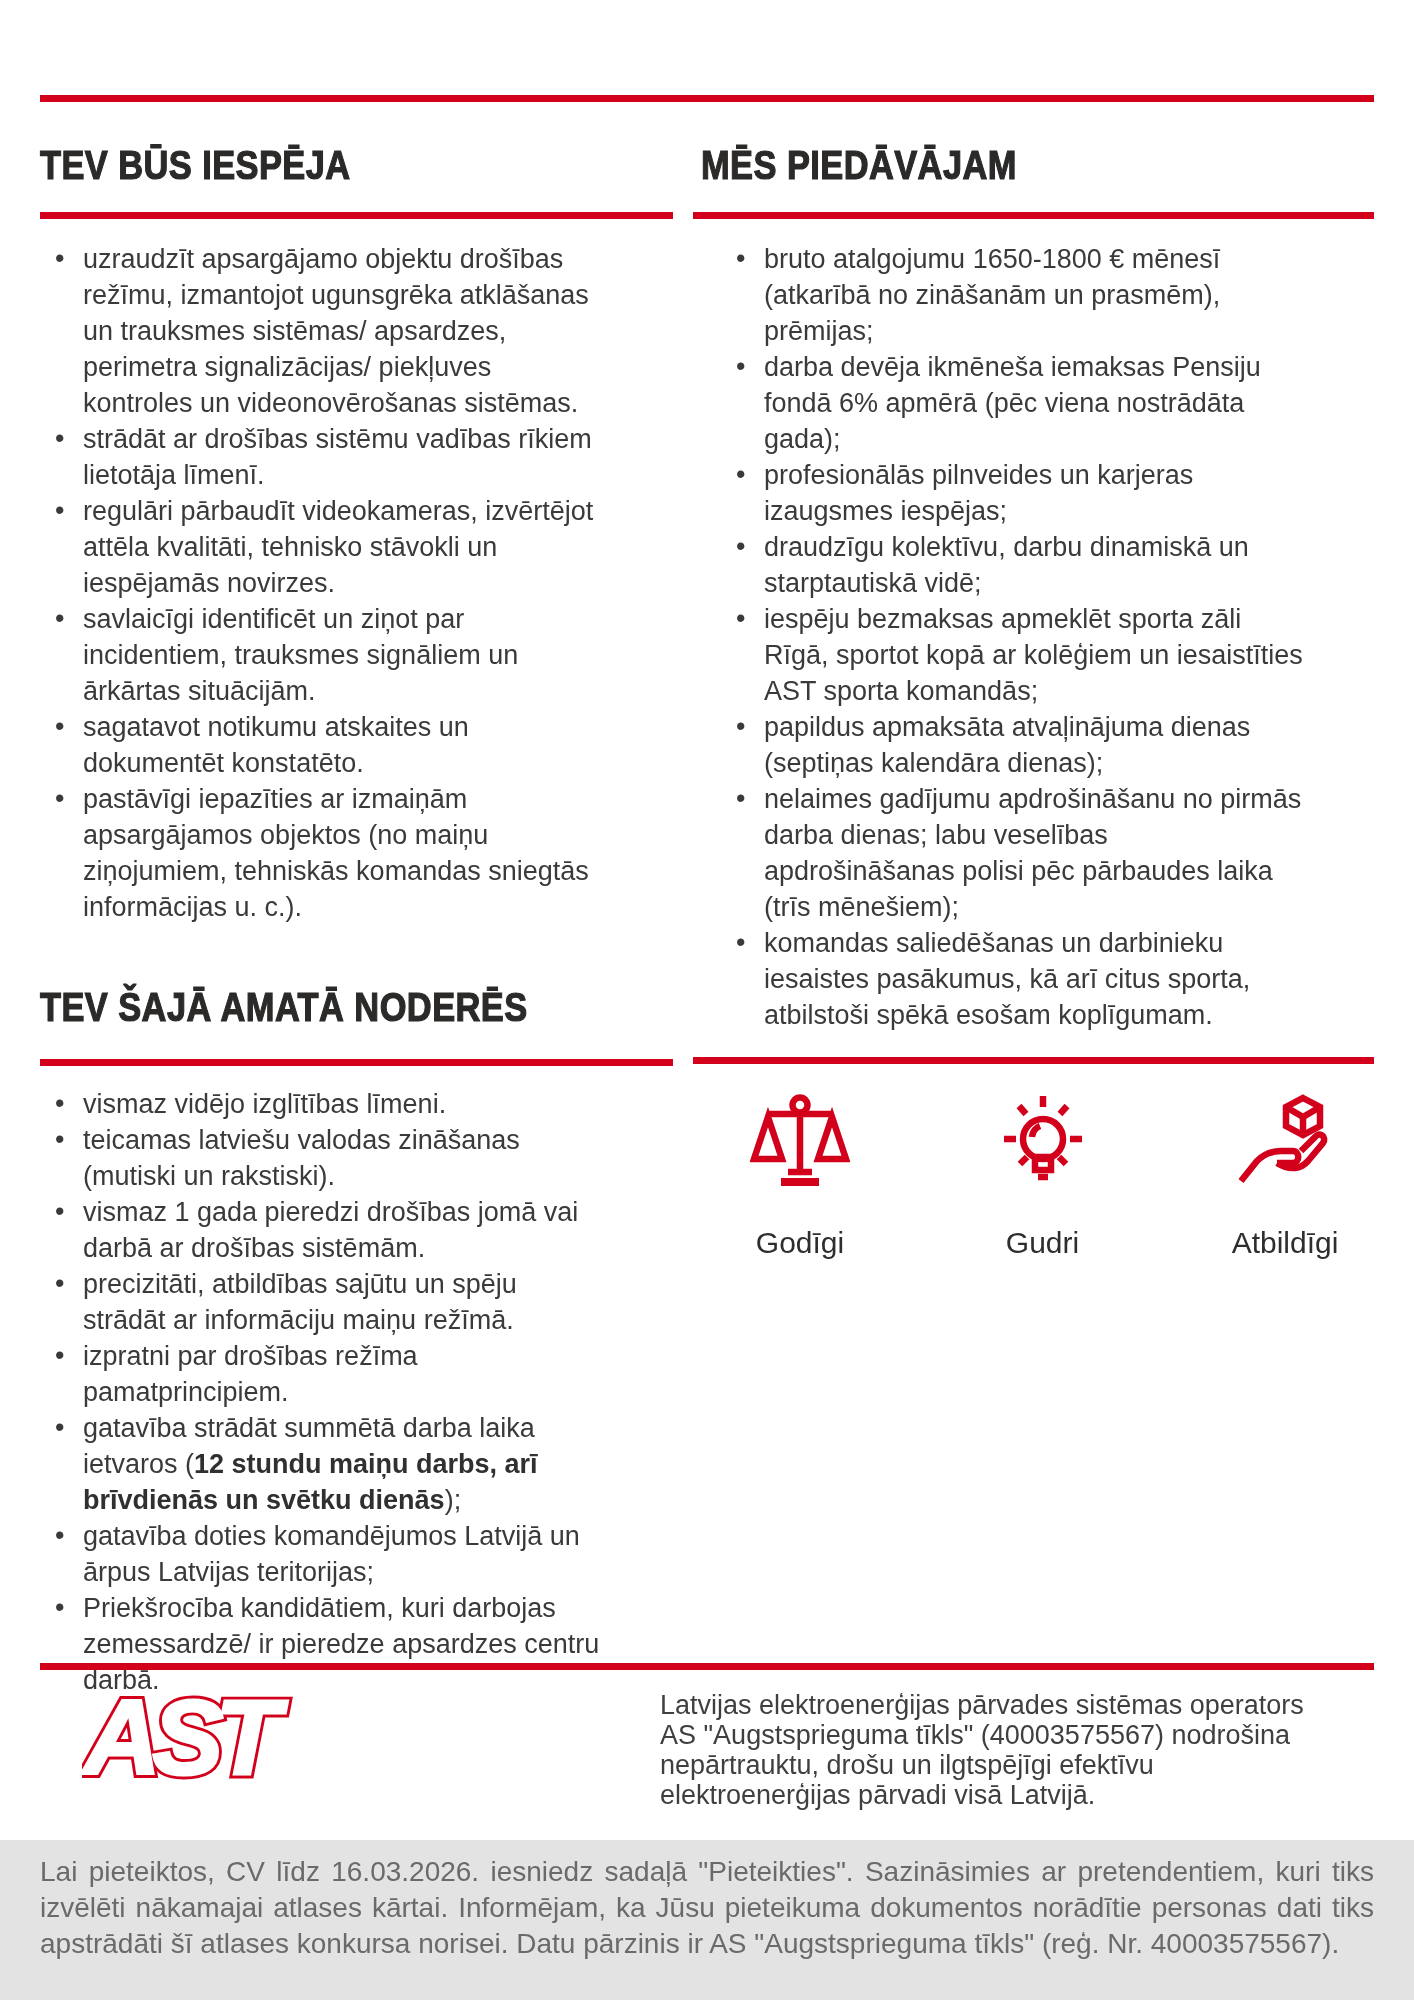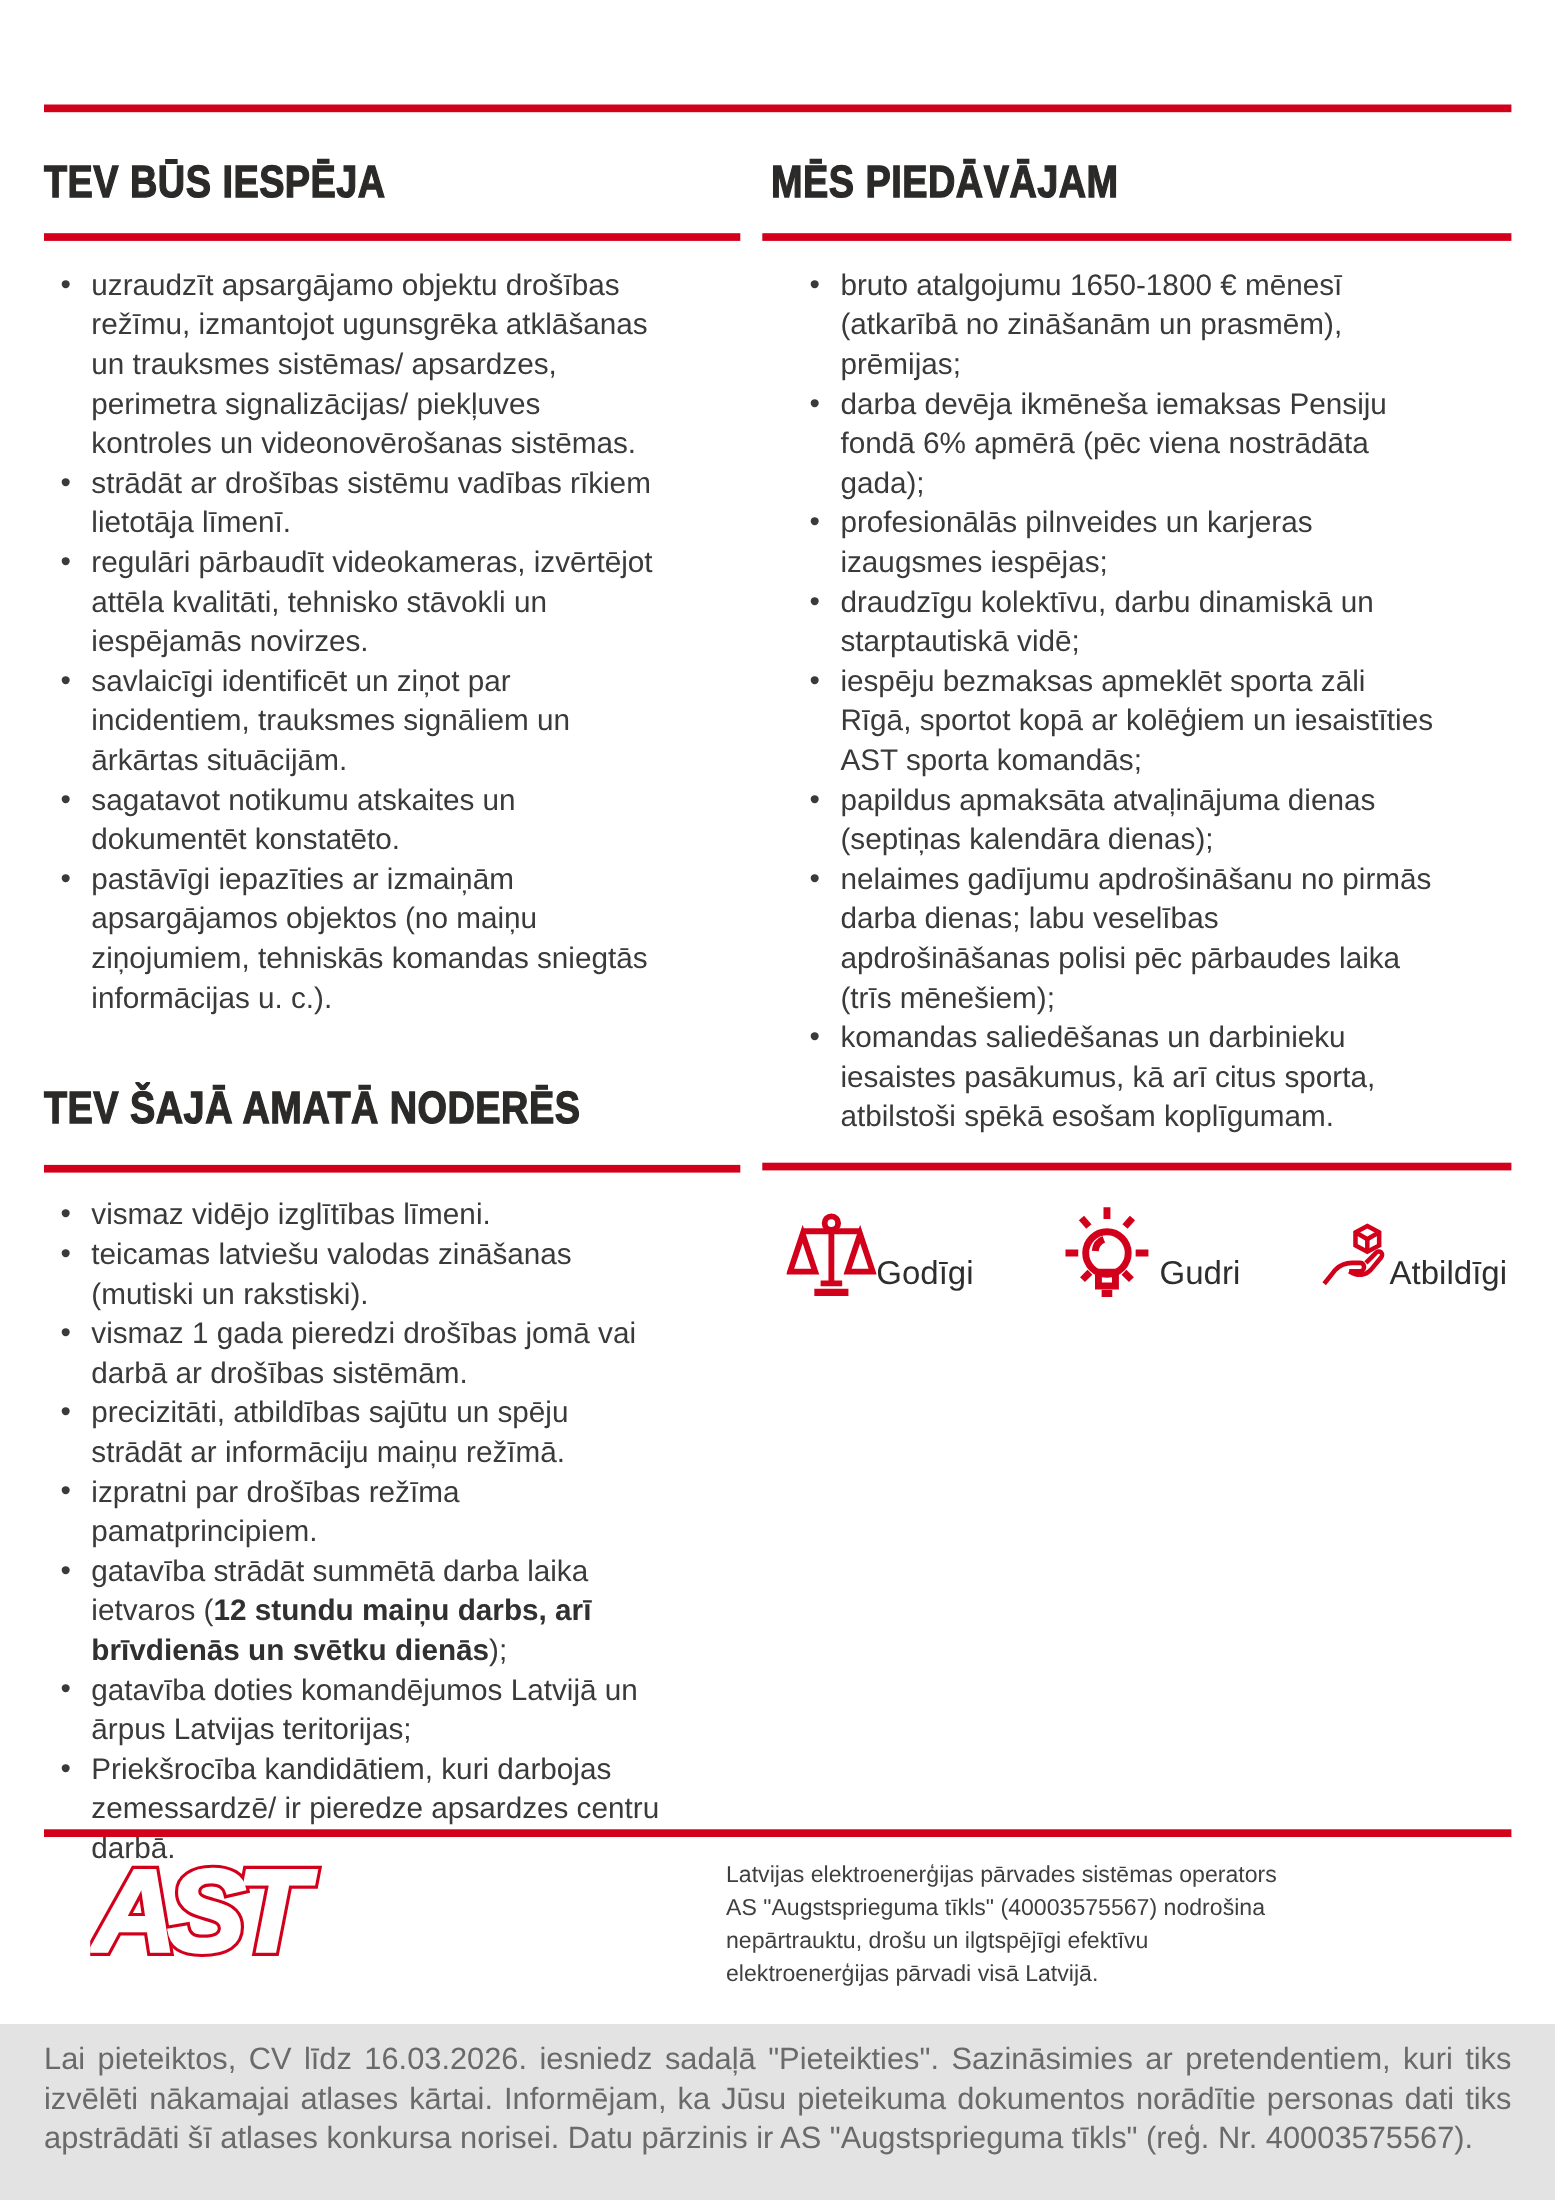--- a/index.html
+++ b/index.html
@@ -35,28 +35,28 @@
   .col-left  .blist li { padding-left:43px; }
   .col-left  .blist li::before { content:"•"; position:absolute; left:15px; top:-1px; }
   .col-left  ul.l2 { margin-top:20px; }
   .col-right .blist { width:611px; }
   .col-right .blist li { padding-left:71px; }
   .col-right .blist li::before { content:"•"; position:absolute; left:43px; top:-1px; }
   .blist .b { font-weight:700; color:#303030; }
 
   .values-row { display:flex; justify-content:space-between;
                 margin-top:26px; padding-left:22px; padding-right:4px; }
-  .value-cell { width:170px; display:flex; flex-direction:row; align-items:center; }
+  .value-cell { width:170px; display:flex; flex-direction:column; align-items:center; }
   .vicon { width:100px; height:106px; }
   .vicon * { stroke:#D3001C; fill:none; stroke-width:6.5; stroke-linejoin:miter; }
   .value-label { margin-top:30px; font-size:30px; line-height:34px; color:#2e2e2e; }
 
   .logo { position:absolute; left:82px; top:1686px; }
   .blurb { position:absolute; left:660px; top:1690px; width:705px;
-           font-size:21px; line-height:30px; color:#3f3f3f; white-space:pre-line; }
+           font-size:27px; line-height:30px; color:#3f3f3f; white-space:pre-line; }
 
   .graybox { position:absolute; left:0; top:1840px; width:1414px; height:207px;
              background:#e3e3e3; }
   .note { margin:14px 40px 0 40px; font-size:28px; line-height:36px;
           color:#6a6a6a; text-align:justify; }
 </style>
 </head>
 <body>
 
 <div class="page">

